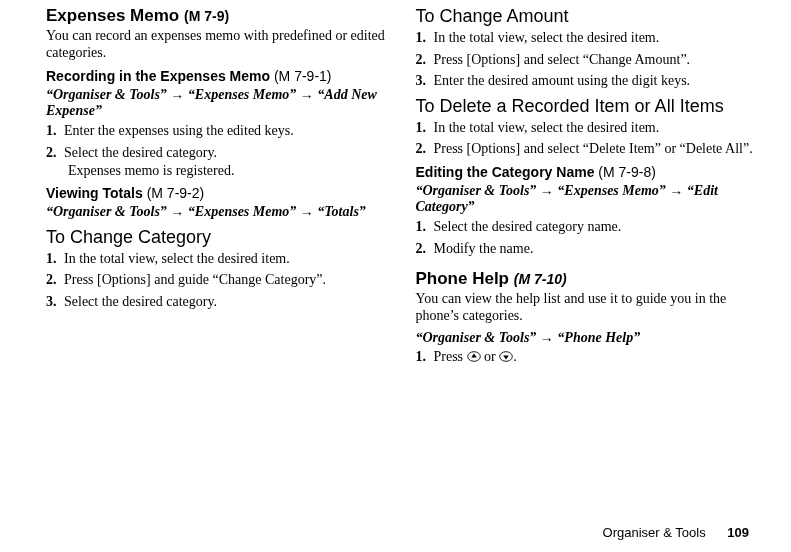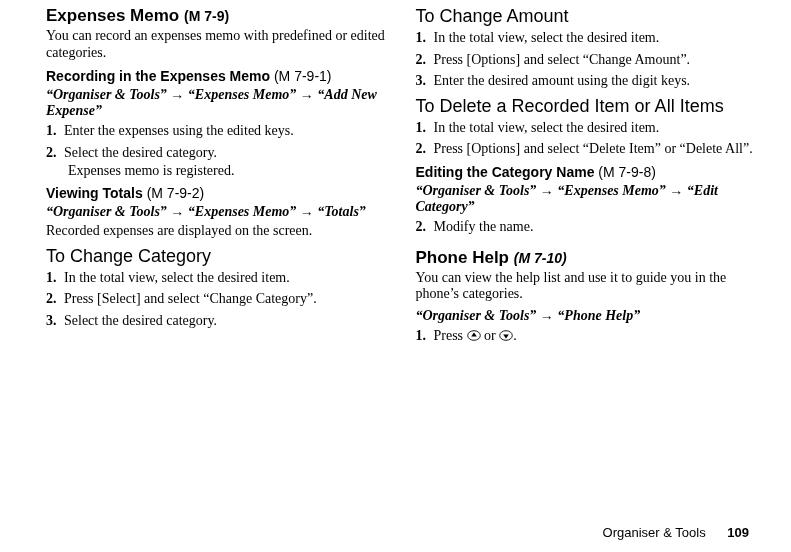--- a/index.html
+++ b/index.html
@@ -138,26 +138,25 @@
       <span>Viewing Totals</span>
       <span class="mcode">(M 7-9-2)</span>
     </div>
     <div class="nav-path">
       <span>“Organiser &amp; Tools”</span>
       <span class="arrow">→</span>
       <span>“Expenses Memo”</span>
       <span class="arrow">→</span>
       <span>“Totals”</span>
     </div>
-    <div class="body-text">Recorded expenses are displayed on the screen.</div>
 
     <div class="h3">To Change Category</div>
     <ol class="steps">
       <li><span class="num">1.</span><span>In the total view, select the desired item.</span></li>
-      <li><span class="num">2.</span><span>Press [Select] and select “Change Category”.</span></li>
+      <li><span class="num">2.</span><span>Press [Options] and guide “Change Category”.</span></li>
       <li><span class="num">3.</span><span>Select the desired category.</span></li>
     </ol>
 
   </div>
 
   <div class="col">
 
     <div class="h3" style="margin-top:2px;">To Change Amount</div>
     <ol class="steps">
       <li><span class="num">1.</span><span>In the total view, select the desired item.</span></li>
@@ -176,20 +175,21 @@
       <span class="mcode">(M 7-9-8)</span>
     </div>
     <div class="nav-path">
       <span>“Organiser &amp; Tools”</span>
       <span class="arrow">→</span>
       <span>“Expenses Memo”</span>
       <span class="arrow">→</span>
       <span>“Edit Category”</span>
     </div>
     <ol class="steps">
+      <li><span class="num">1.</span><span>Select the desired category name.</span></li>
       <li><span class="num">2.</span><span>Modify the name.</span></li>
     </ol>
 
     <div class="h1" style="margin-top:12px;">
       <span>Phone Help</span>
       <span class="mcode" style="font-weight:bold;font-style:italic;">(M 7-10)</span>
     </div>
     <div class="body-text">You can view the help list and use it to guide you in the phone’s categories.</div>
     <div class="nav-path">
       <span>“Organiser &amp; Tools”</span>

